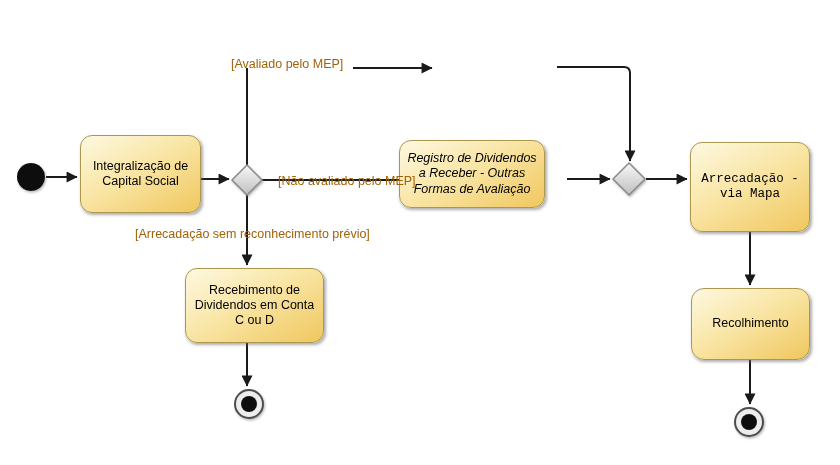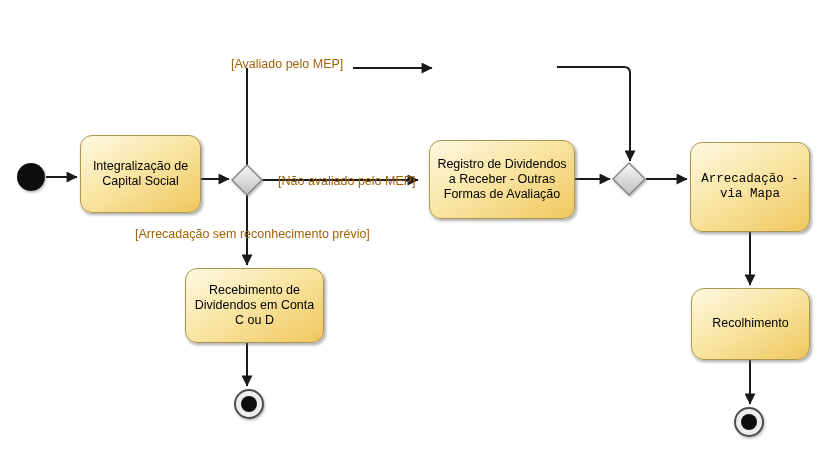--- a/index.html
+++ b/index.html
@@ -95,21 +95,21 @@
 
     <g filter="url(#ds)">
       <circle cx="749" cy="422" r="14" fill="#ededed" stroke="#4d4d4d" stroke-width="2"></circle>
       <circle cx="749" cy="422" r="8" fill="#111111"></circle>
     </g>
   </svg>
 
   <div class="activity" style="left:80px;  top:135px; width:121px; height:78px;">Integralização de Capital Social</div>
 
 
-  <div class="activity" style="left:429px; top:140px; width:146px; height:79px;">Registro de Dividendos a Receber - Outras Formas de Avaliação</div>
+  <div class="activity" style="left:399px; top:140px; width:146px; height:68px;font-style:italic;">Registro de Dividendos a Receber - Outras Formas de Avaliação</div>
 
   <div class="activity" style="left:690px; top:142px; width:120px; height:90px;font-family:Liberation Mono, monospace;">Arrecadação - via Mapa</div>
 
   <div class="activity" style="left:185px; top:268px; width:139px; height:75px;">Recebimento de Dividendos em Conta C ou D</div>
 
   <div class="activity" style="left:691px; top:288px; width:119px; height:72px;border-radius:13px;">Recolhimento</div>
 
   <div class="guard" style="left:231px; top:57px;">[Avaliado pelo MEP]</div>
 
   <div class="guard" style="left:266px; top:174px;margin-left:12px;">[Não avaliado pelo MEP]</div>

